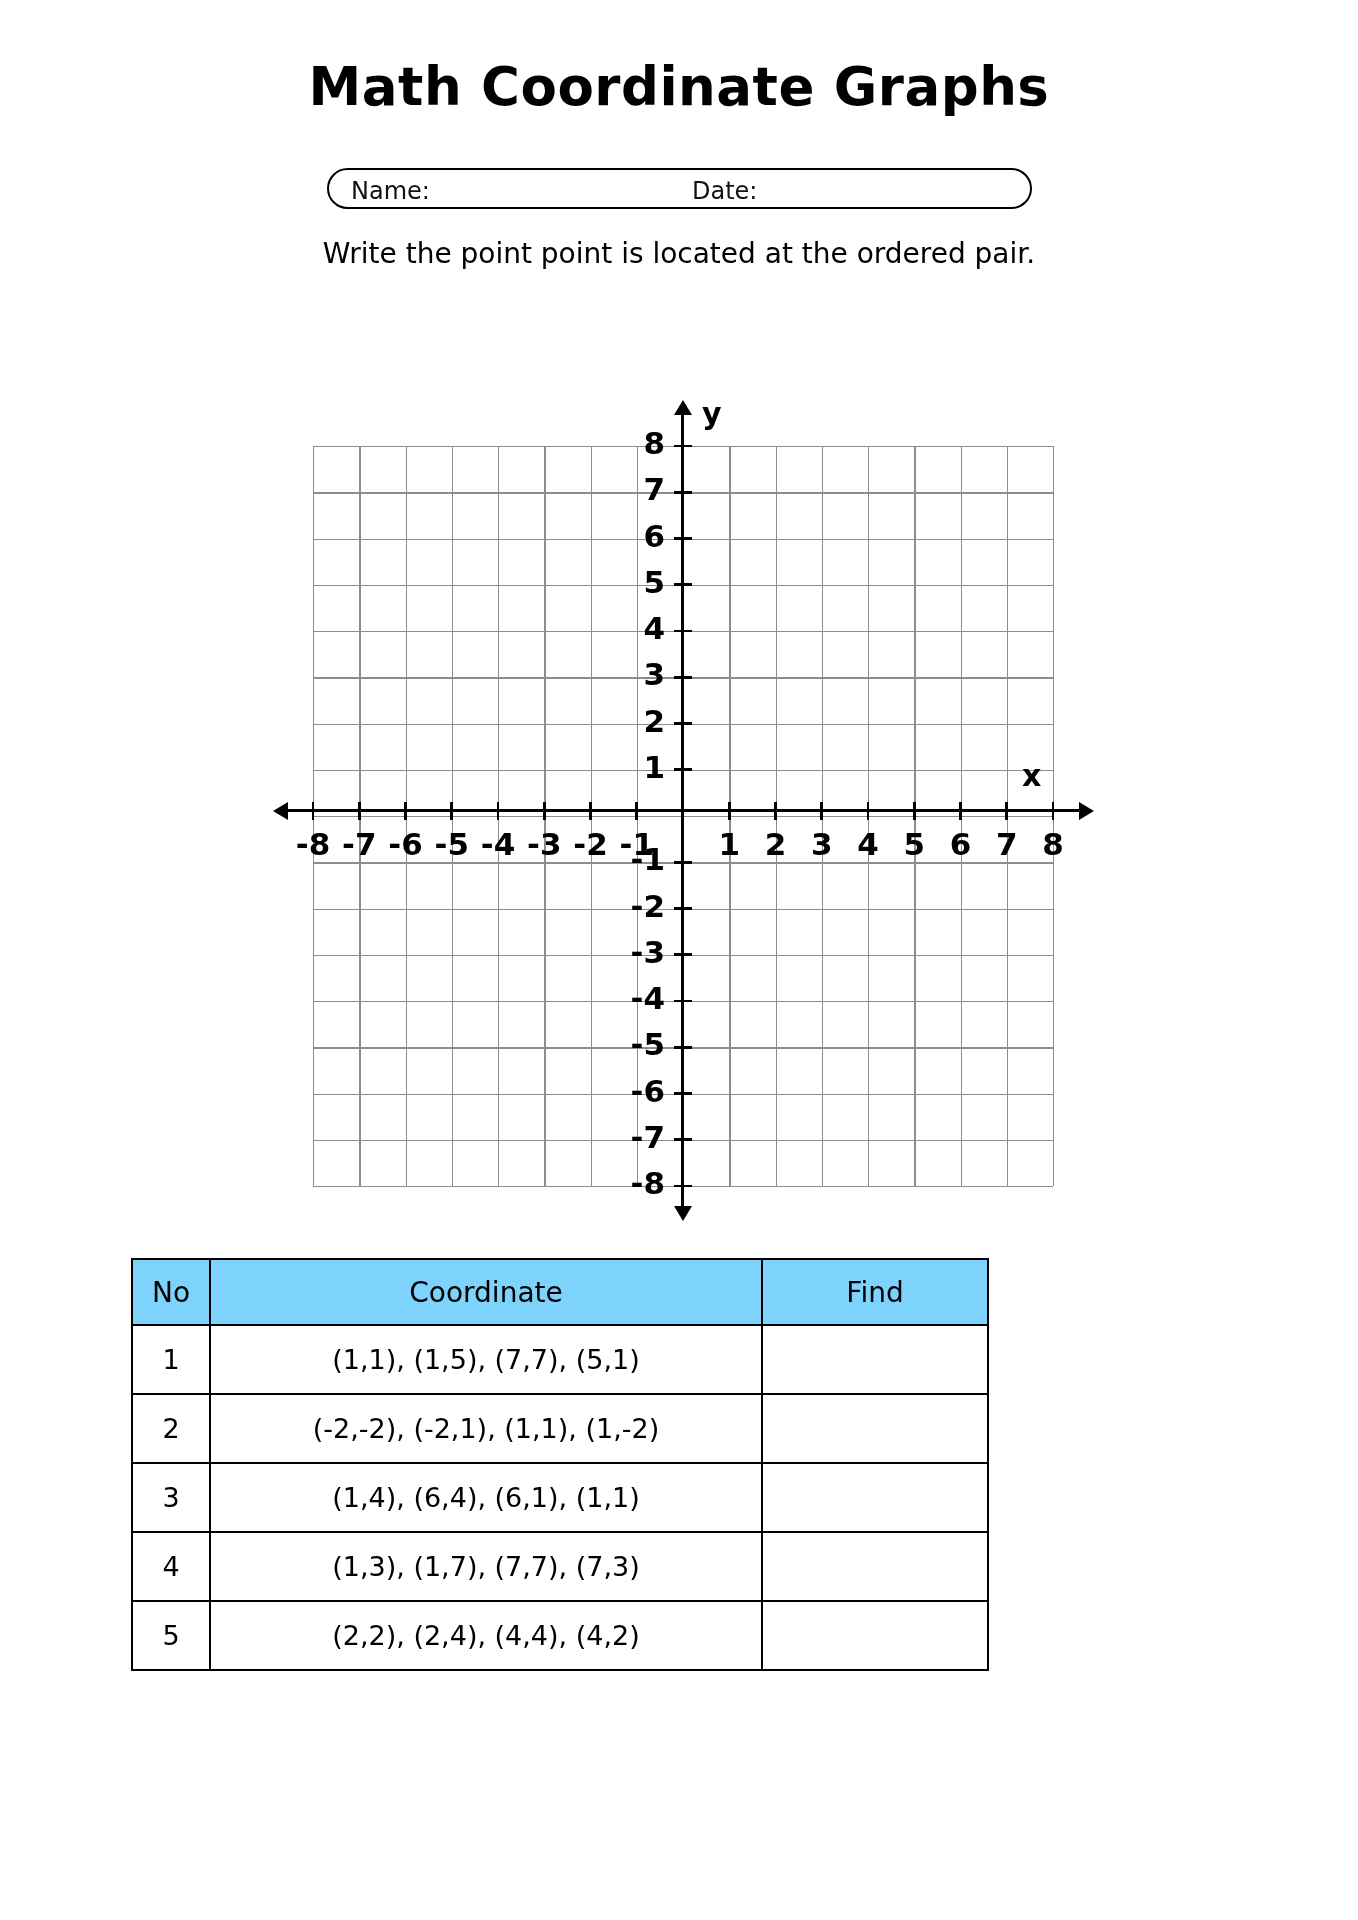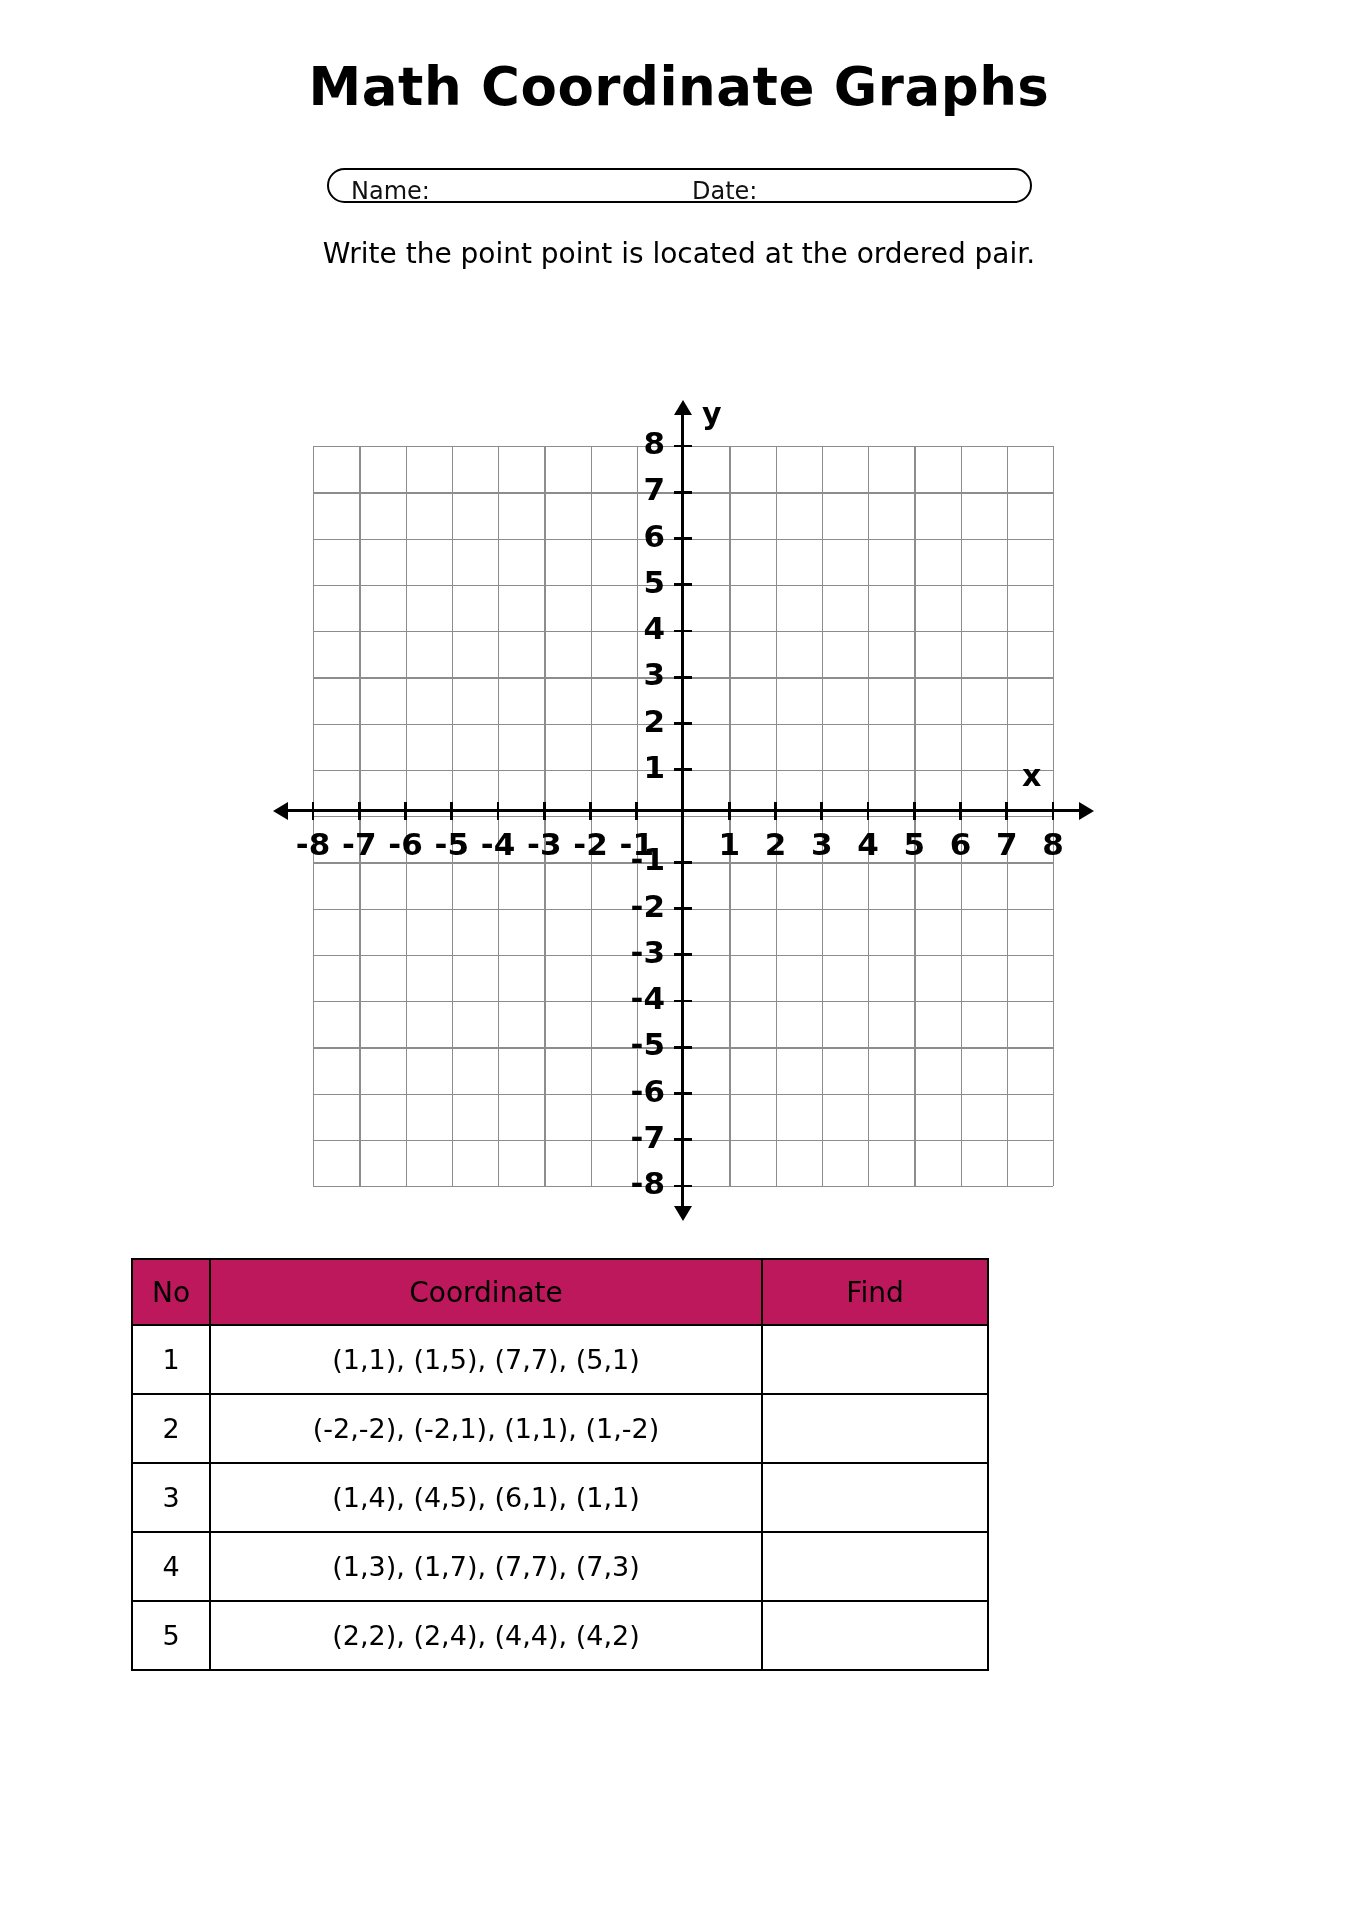--- a/index.html
+++ b/index.html
@@ -25,21 +25,21 @@
     font-size: 53px;
     font-weight: 700;
     letter-spacing: 0.5px;
     color: #000;
   }
 
   
   .namebar {
     position: absolute;
     top: 168px; left: 327px;
-    width: 705px; height: 35px;
+    width: 705px; height: 41px;
     border: 2.5px solid #000;
     border-radius: 21px;
     background: #fff;
   }
   .namebar .nb-name {
     position: absolute;
     left: 22px; top: 7px;
     font-size: 24px; color: #111;
     font-family: "DejaVu Sans", sans-serif;
   }
@@ -162,21 +162,21 @@
     border-collapse: collapse;
     table-layout: fixed;
   }
   .tbl th, .tbl td {
     border: 2.2px solid #000;
     text-align: center;
     font-family: "DejaVu Sans", sans-serif;
     color: #000;
   }
   .tbl th {
-    background: #be185d;
+    background: #7dd3fc;
     font-weight: 400;
     font-size: 28px;
     height: 66px;
   }
   .tbl td { height: 69px; font-size: 27px; background: #fff; }
   .col-no    { width: 78px; }
   .col-coord { width: 552px; }
   .col-area  { width: 226px; }
 </style>
 </head>
@@ -327,21 +327,21 @@
           <td>(1,1), (1,5), (7,7), (5,1)</td>
           <td></td>
         </tr>
         <tr>
           <td>2</td>
           <td>(-2,-2), (-2,1), (1,1), (1,-2)</td>
           <td></td>
         </tr>
         <tr>
           <td>3</td>
-          <td>(1,4), (4,5), (6,1), (1,1)</td>
+          <td>(1,4), (6,4), (6,1), (1,1)</td>
           <td></td>
         </tr>
         <tr>
           <td>4</td>
           <td>(1,3), (1,7), (7,7), (7,3)</td>
           <td></td>
         </tr>
         <tr>
           <td>5</td>
           <td>(2,2), (2,4), (4,4), (4,2)</td>

